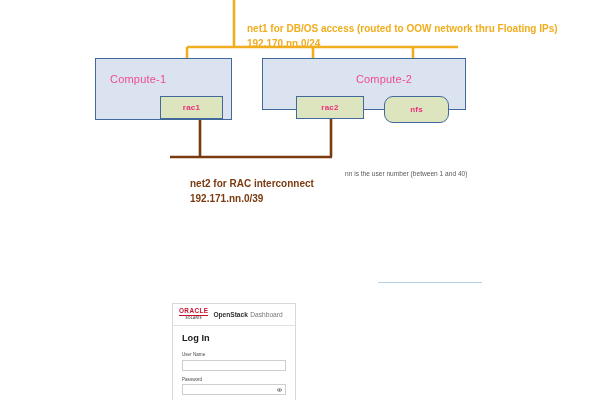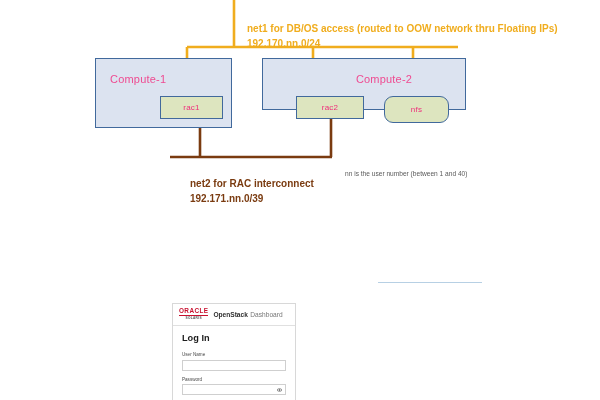--- a/index.html
+++ b/index.html
@@ -31,21 +31,21 @@
     width: 600px;
     height: 200px;
   }
 
   .compute-box {
     position: absolute;
     background: #dce3f0;
     border: 1.4px solid #41699c;
     box-sizing: border-box;
   }
-  #compute-1 { left: 95px;  top: 58px;  width: 137px; height: 70px; }
+  #compute-1 { left: 95px;  top: 58px;  width: 137px; height: 62px; }
   #compute-2 { left: 262px; top: 58px;  width: 204px; height: 52px; padding-left: 20px; }
 
   .compute-title {
     position: absolute;
     top: 14px;
     width: 100%;
     text-align: center;
     color: #ef4b91;
     font-size: 11px;
     letter-spacing: .2px;
@@ -58,21 +58,21 @@
     background: #dde5bf;
     border: 1.3px solid #41699c;
     box-sizing: border-box;
     display: flex;
     align-items: center;
     justify-content: center;
   }
   .node-label {
     color: #ef2d7a;
     font-size: 8px;
-    font-weight: normal;
+    font-weight: bold;
     letter-spacing: .2px;
   }
   #node-rac1 { left: 160px; top: 96px; width: 63px; height: 23px; }
   #node-rac2 { left: 296px; top: 96px; width: 68px; height: 23px; }
   #node-nfs  { left: 384px; top: 96px; width: 65px; height: 27px; border-radius: 9px; }
 
   
   .net-label {
     position: absolute;
     font-size: 10px;

